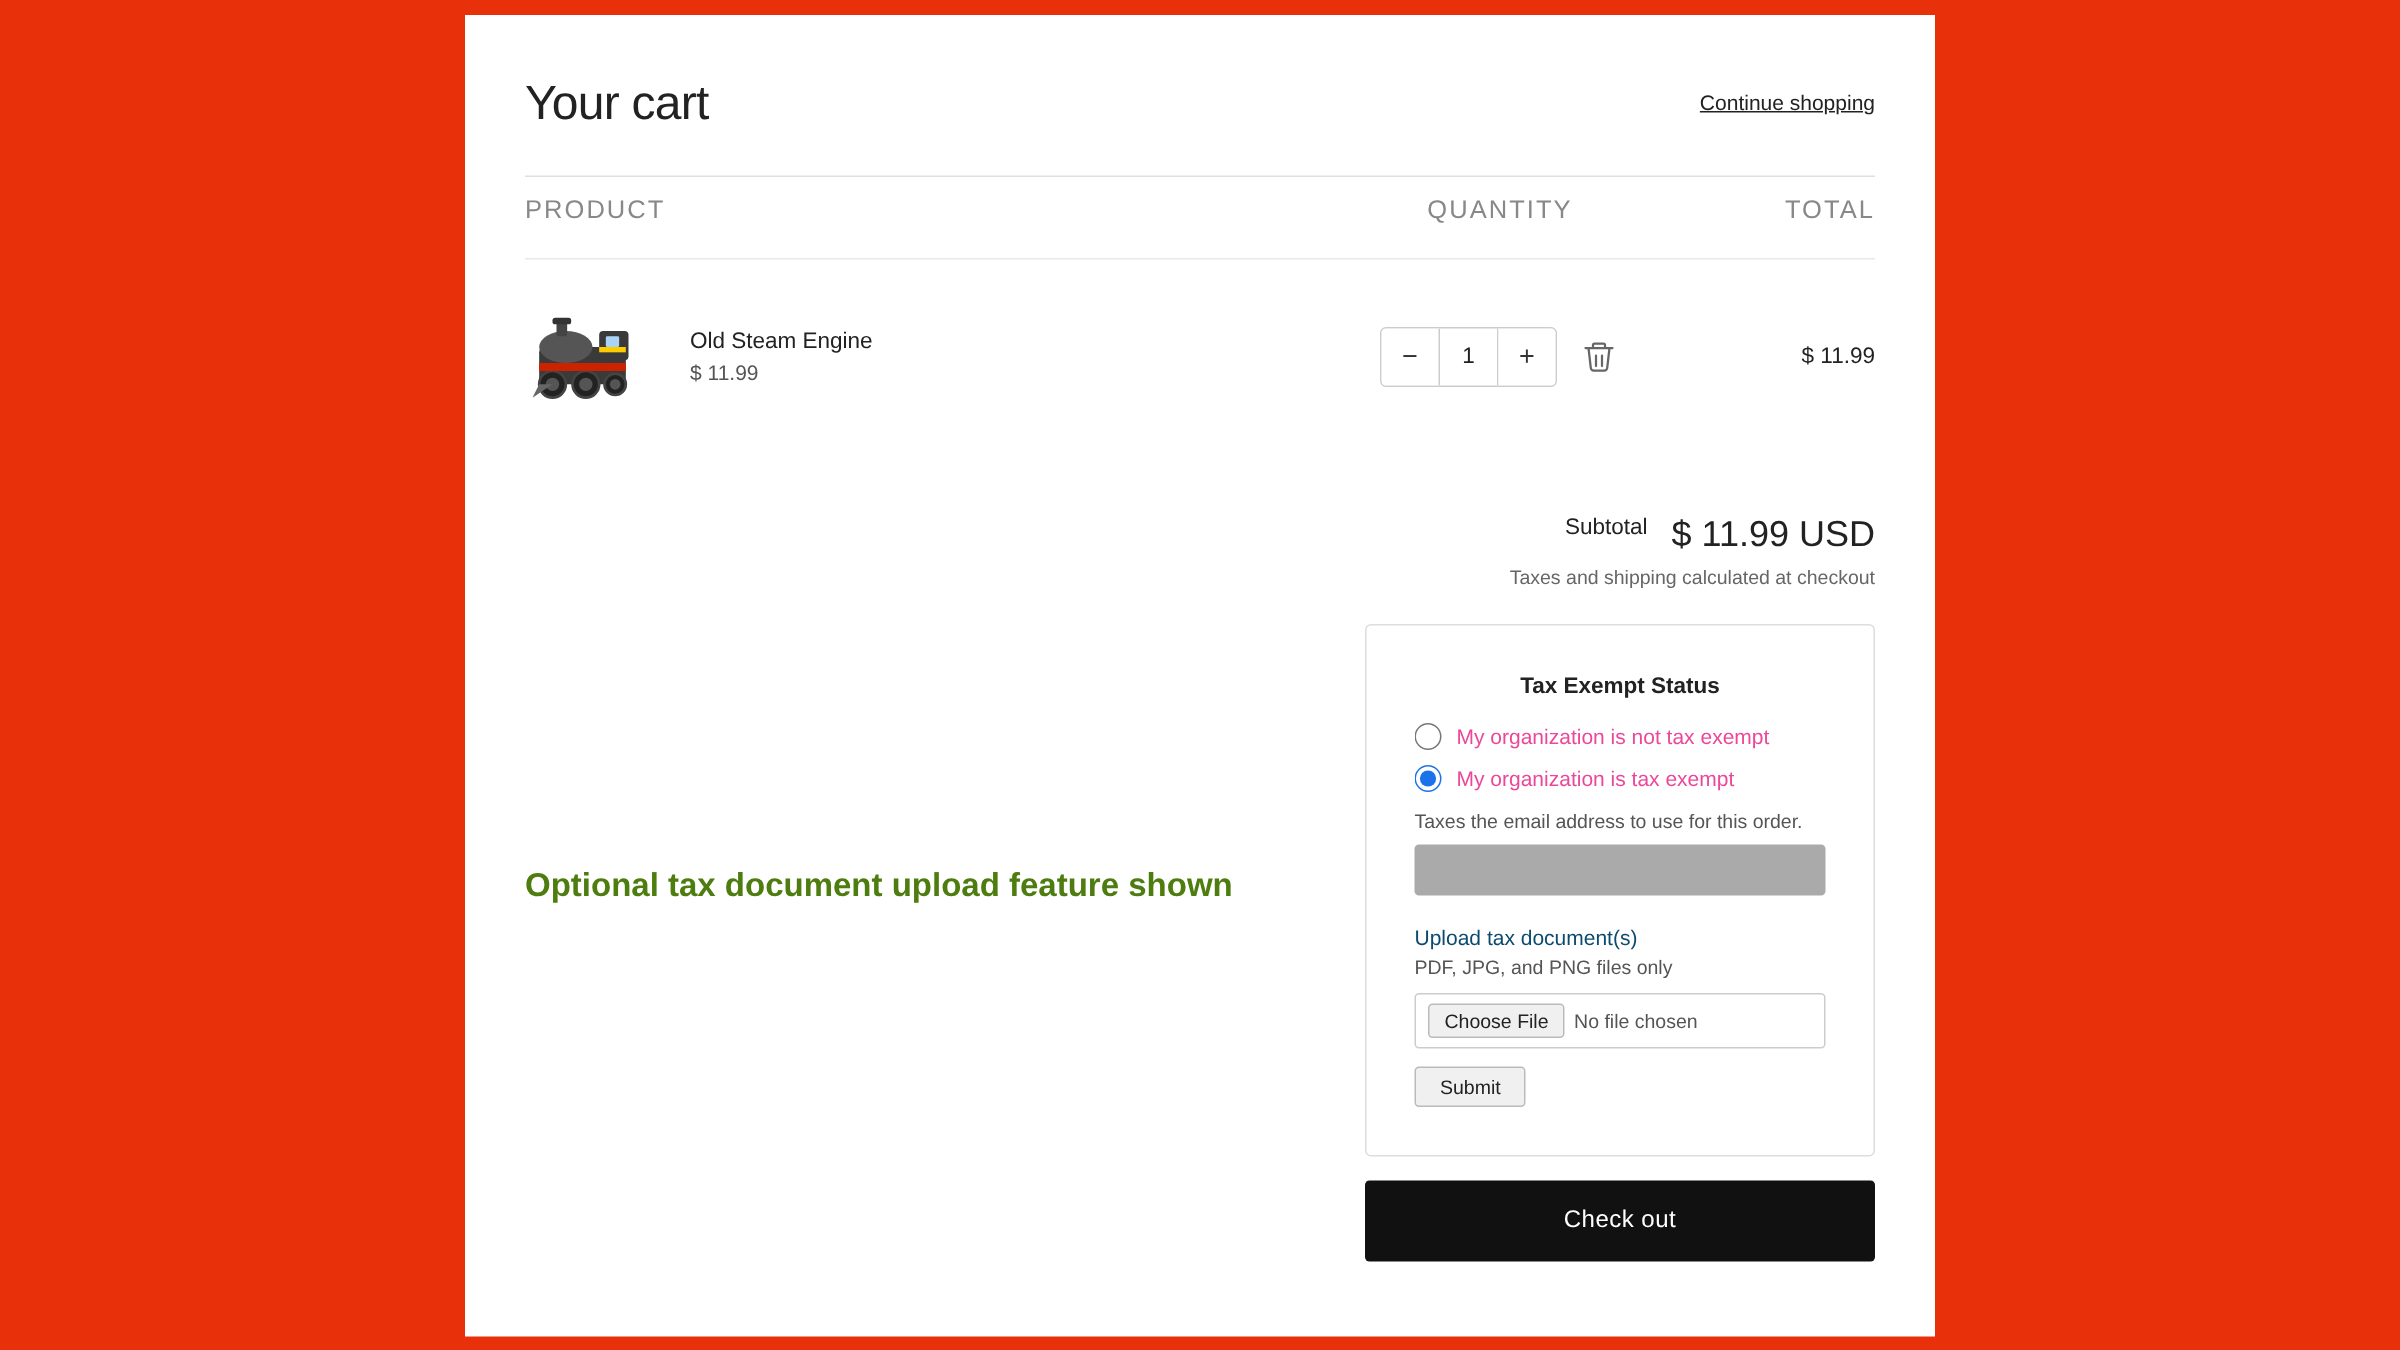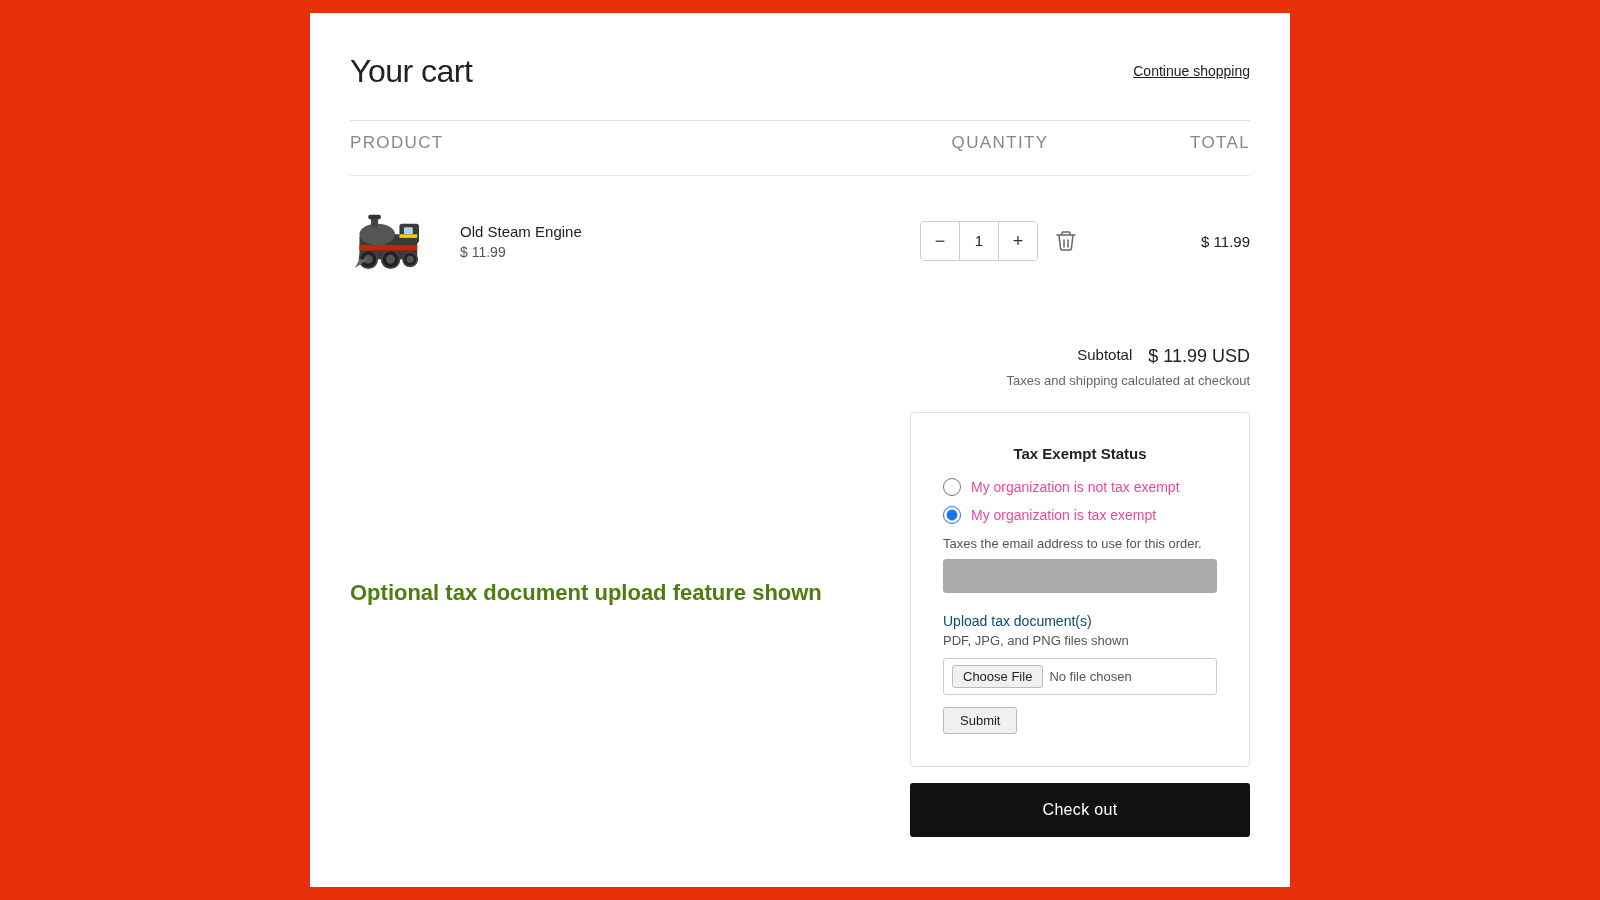--- a/index.html
+++ b/index.html
@@ -148,21 +148,21 @@
       display: flex;
       gap: 16px;
       align-items: flex-start;
       margin-bottom: 6px;
     }
     .subtotal-label {
       font-size: 15px;
       color: #222;
     }
     .subtotal-amount {
-      font-size: 18px;
+      font-size: 24px;
       color: #222;
       font-weight: 400;
     }
     .tax-note {
       font-size: 13px;
       color: #666;
       margin-bottom: 24px;
     }
     .tax-exempt-box {
       background: #fff;
@@ -364,21 +364,21 @@
       <div class="radio-option">
         <input type="radio" name="tax_exempt" class="radio-input" checked="" style="">
         <label>My organization is tax exempt</label>
       </div>
 
       <div class="email-note">Taxes the email address to use for this order.</div>
       <input type="email" class="email-input" style="">
 
       <div class="upload-section">
         <div class="upload-title">Upload tax document(s)</div>
-        <div class="upload-subtitle">PDF, JPG, and PNG files shown</div>
+        <div class="upload-subtitle">PDF, JPG, and PNG files only</div>
         <div class="file-input-row">
           <button class="choose-file-btn">Choose File</button>
           <span class="no-file-text">No file chosen</span>
         </div>
         <button class="submit-btn">Submit</button>
       </div>
     </div>
 
     <button class="checkout-btn">Check out</button>
   </div>

